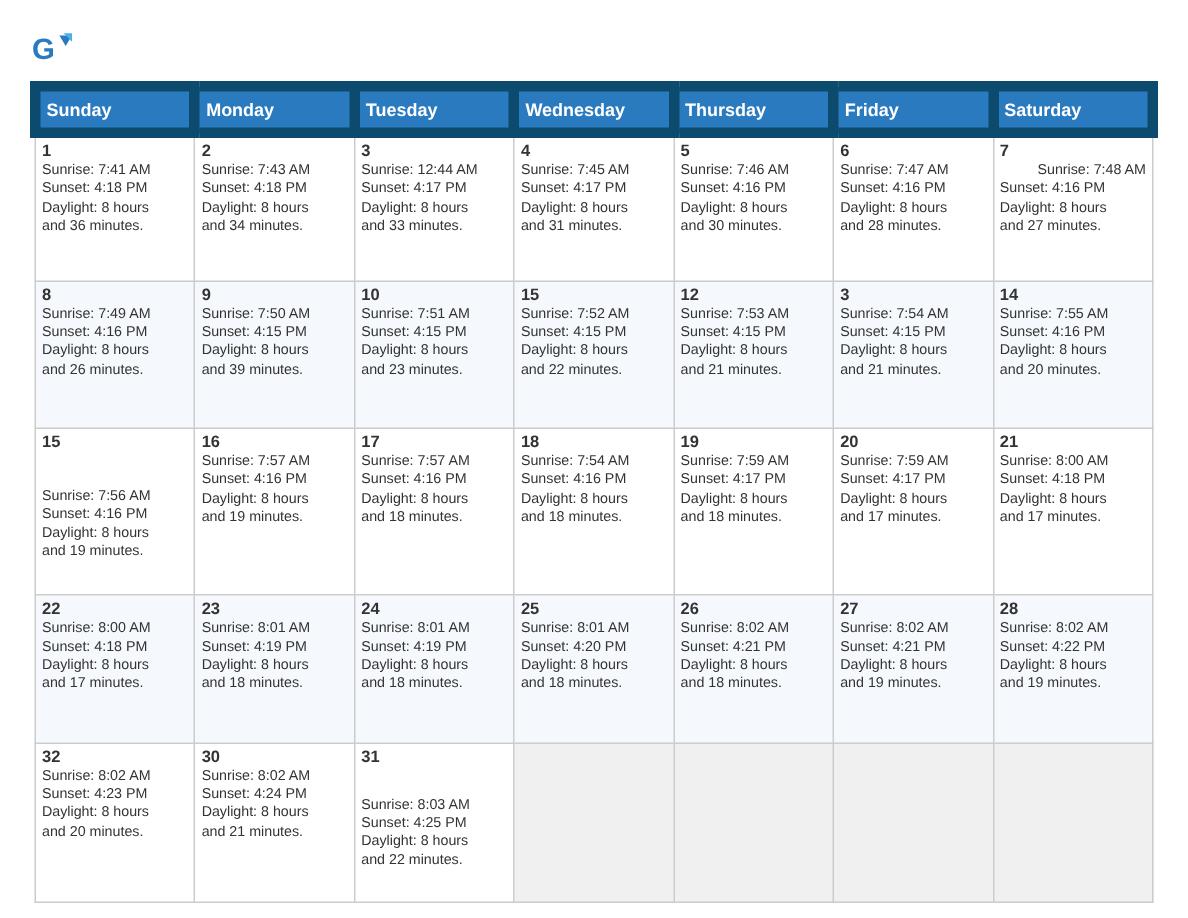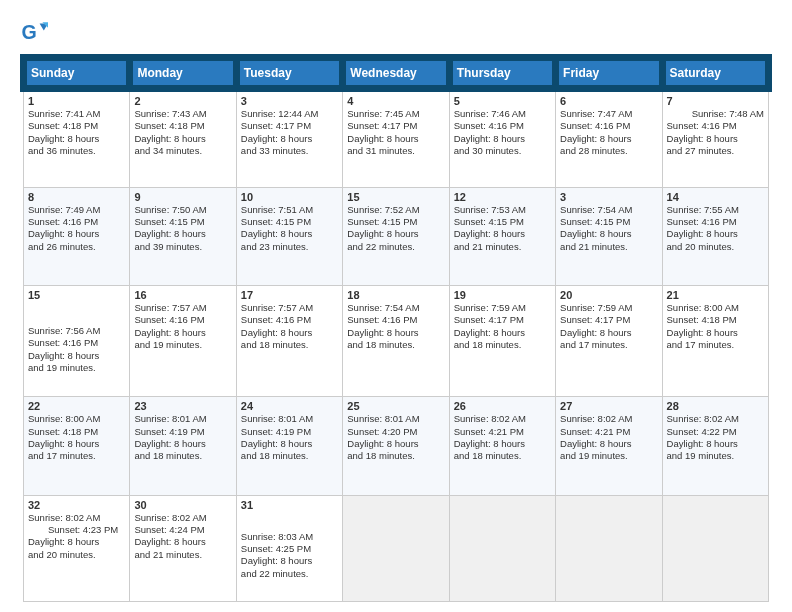--- a/index.html
+++ b/index.html
@@ -327,21 +327,21 @@
             <span style="display: block; line-height: 1.3;">Sunrise: 8:02 AM</span>
             <span style="display: block; line-height: 1.3;">Sunset: 4:22 PM</span>
             <span style="display: block; line-height: 1.3;">Daylight: 8 hours</span>
             <span style="display: block; line-height: 1.3;">and 19 minutes.</span>
           </td>
         </tr>
         <tr>
           <td>
             <span class="day-num">32</span>
             <span style="display: block; line-height: 1.3;">Sunrise: 8:02 AM</span>
-            <span style="display: block; line-height: 1.3; margin-left: 20px;">Sunset: 4:23 PM</span>
+            <span style="display: block; line-height: 1.3;">Sunset: 4:23 PM</span>
             <span style="display: block; line-height: 1.3;">Daylight: 8 hours</span>
             <span style="display: block; line-height: 1.3;">and 20 minutes.</span>
           </td>
           <td>
             <span class="day-num">30</span>
             <span style="display: block; line-height: 1.3;">Sunrise: 8:02 AM</span>
             <span style="display: block; line-height: 1.3;">Sunset: 4:24 PM</span>
             <span style="display: block; line-height: 1.3;">Daylight: 8 hours</span>
             <span style="display: block; line-height: 1.3;">and 21 minutes.</span>
           </td>

